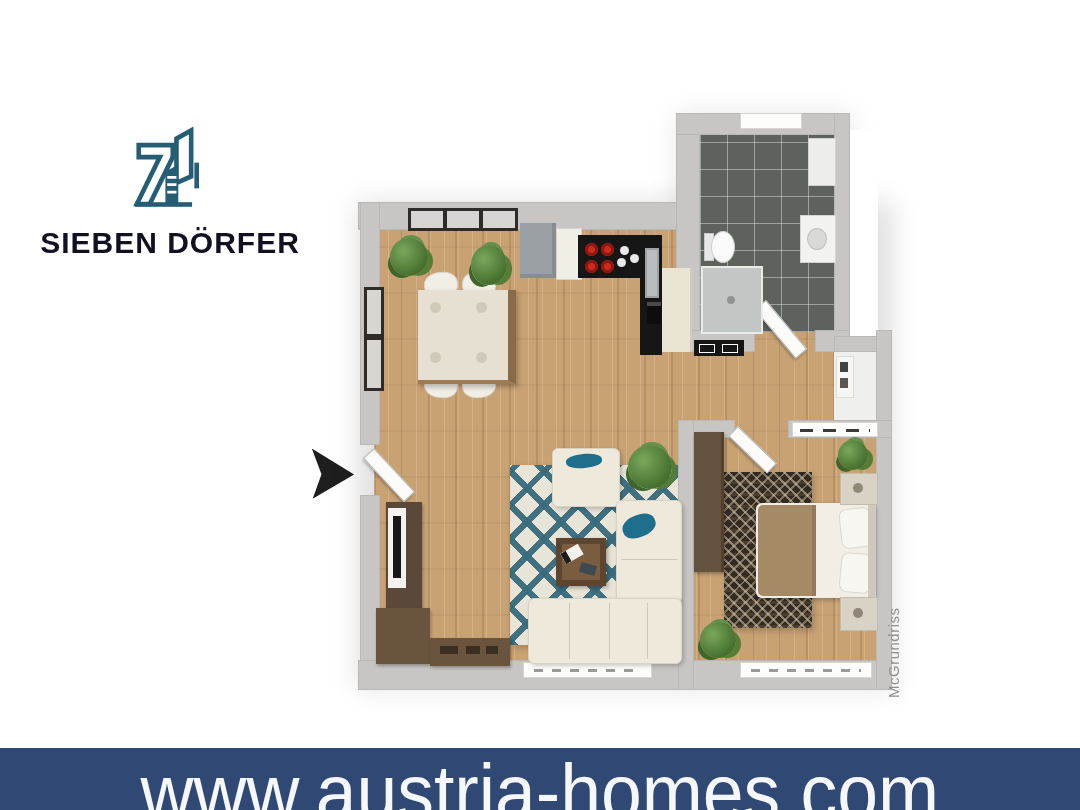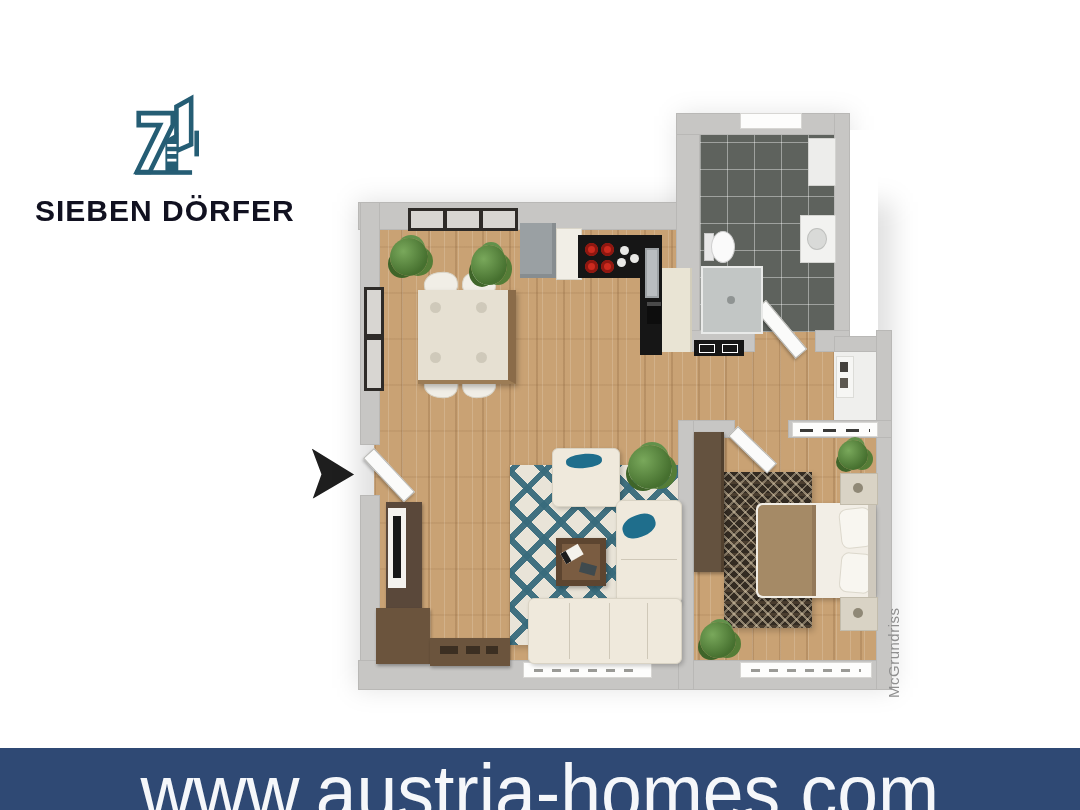--- a/index.html
+++ b/index.html
@@ -1,20 +1,20 @@
 <!DOCTYPE html>
 <html><head>
 <meta charset="utf-8">
 <style>
   html,body{margin:0;padding:0;}
   body{width:1080px;height:810px;position:relative;overflow:hidden;background:#ffffff;
        font-family:"Liberation Sans",sans-serif;}
   .a{position:absolute;}
   
-  .logo-wrap{left:35px;top:92px;width:270px;text-align:left;}
+  .logo-wrap{left:35px;top:124px;width:270px;text-align:center;}
   .logo-icon{width:92px;height:92px;display:block;margin:0 auto;}
   .brand-name{margin-top:10px;font-size:30px;font-weight:700;color:#111120;letter-spacing:1px;white-space:nowrap;}
   .brand-sub{margin-top:4px;font-size:20px;font-weight:400;color:#1e5b70;letter-spacing:6px;}
   
   .arrow{left:310px;top:450px;width:44px;height:50px;background:#1e1e1e;
          clip-path:polygon(0% 0%,100% 46%,10% 100%,26% 50%);transform:rotate(4deg);}
   
   .plan{left:355px;top:110px;width:565px;height:590px;}
   .shadow1{left:2px;top:92px;width:536px;height:486px;background:rgba(0,0,0,.12);filter:blur(13px);}
   .shadow2{left:324px;top:6px;width:170px;height:238px;background:rgba(0,0,0,.12);filter:blur(13px);}

